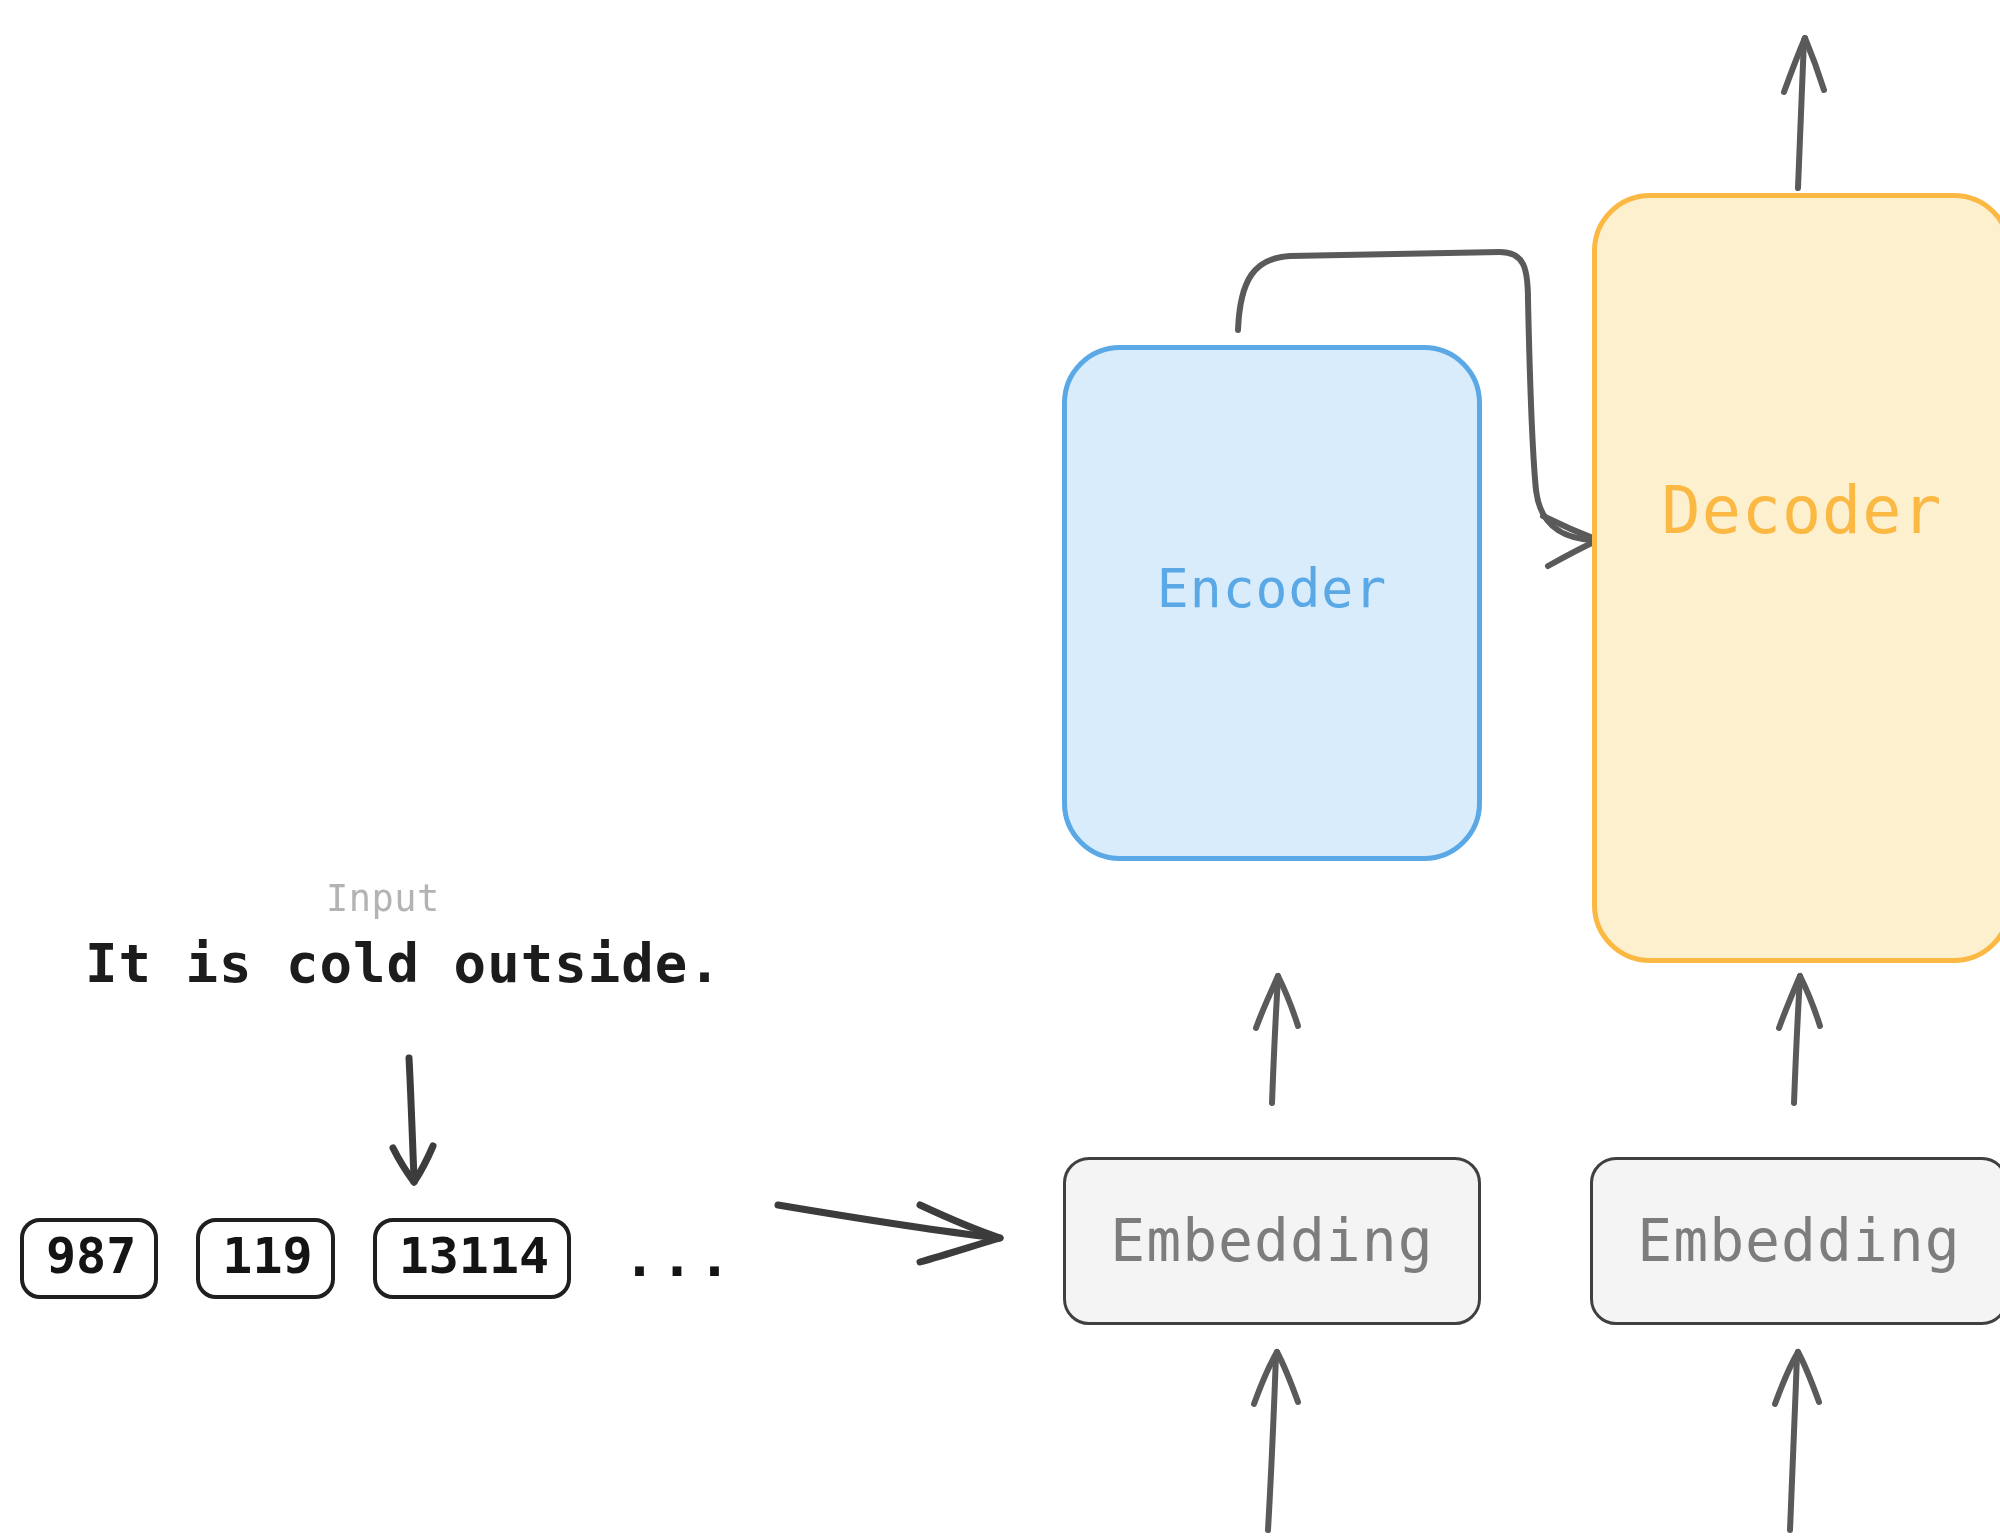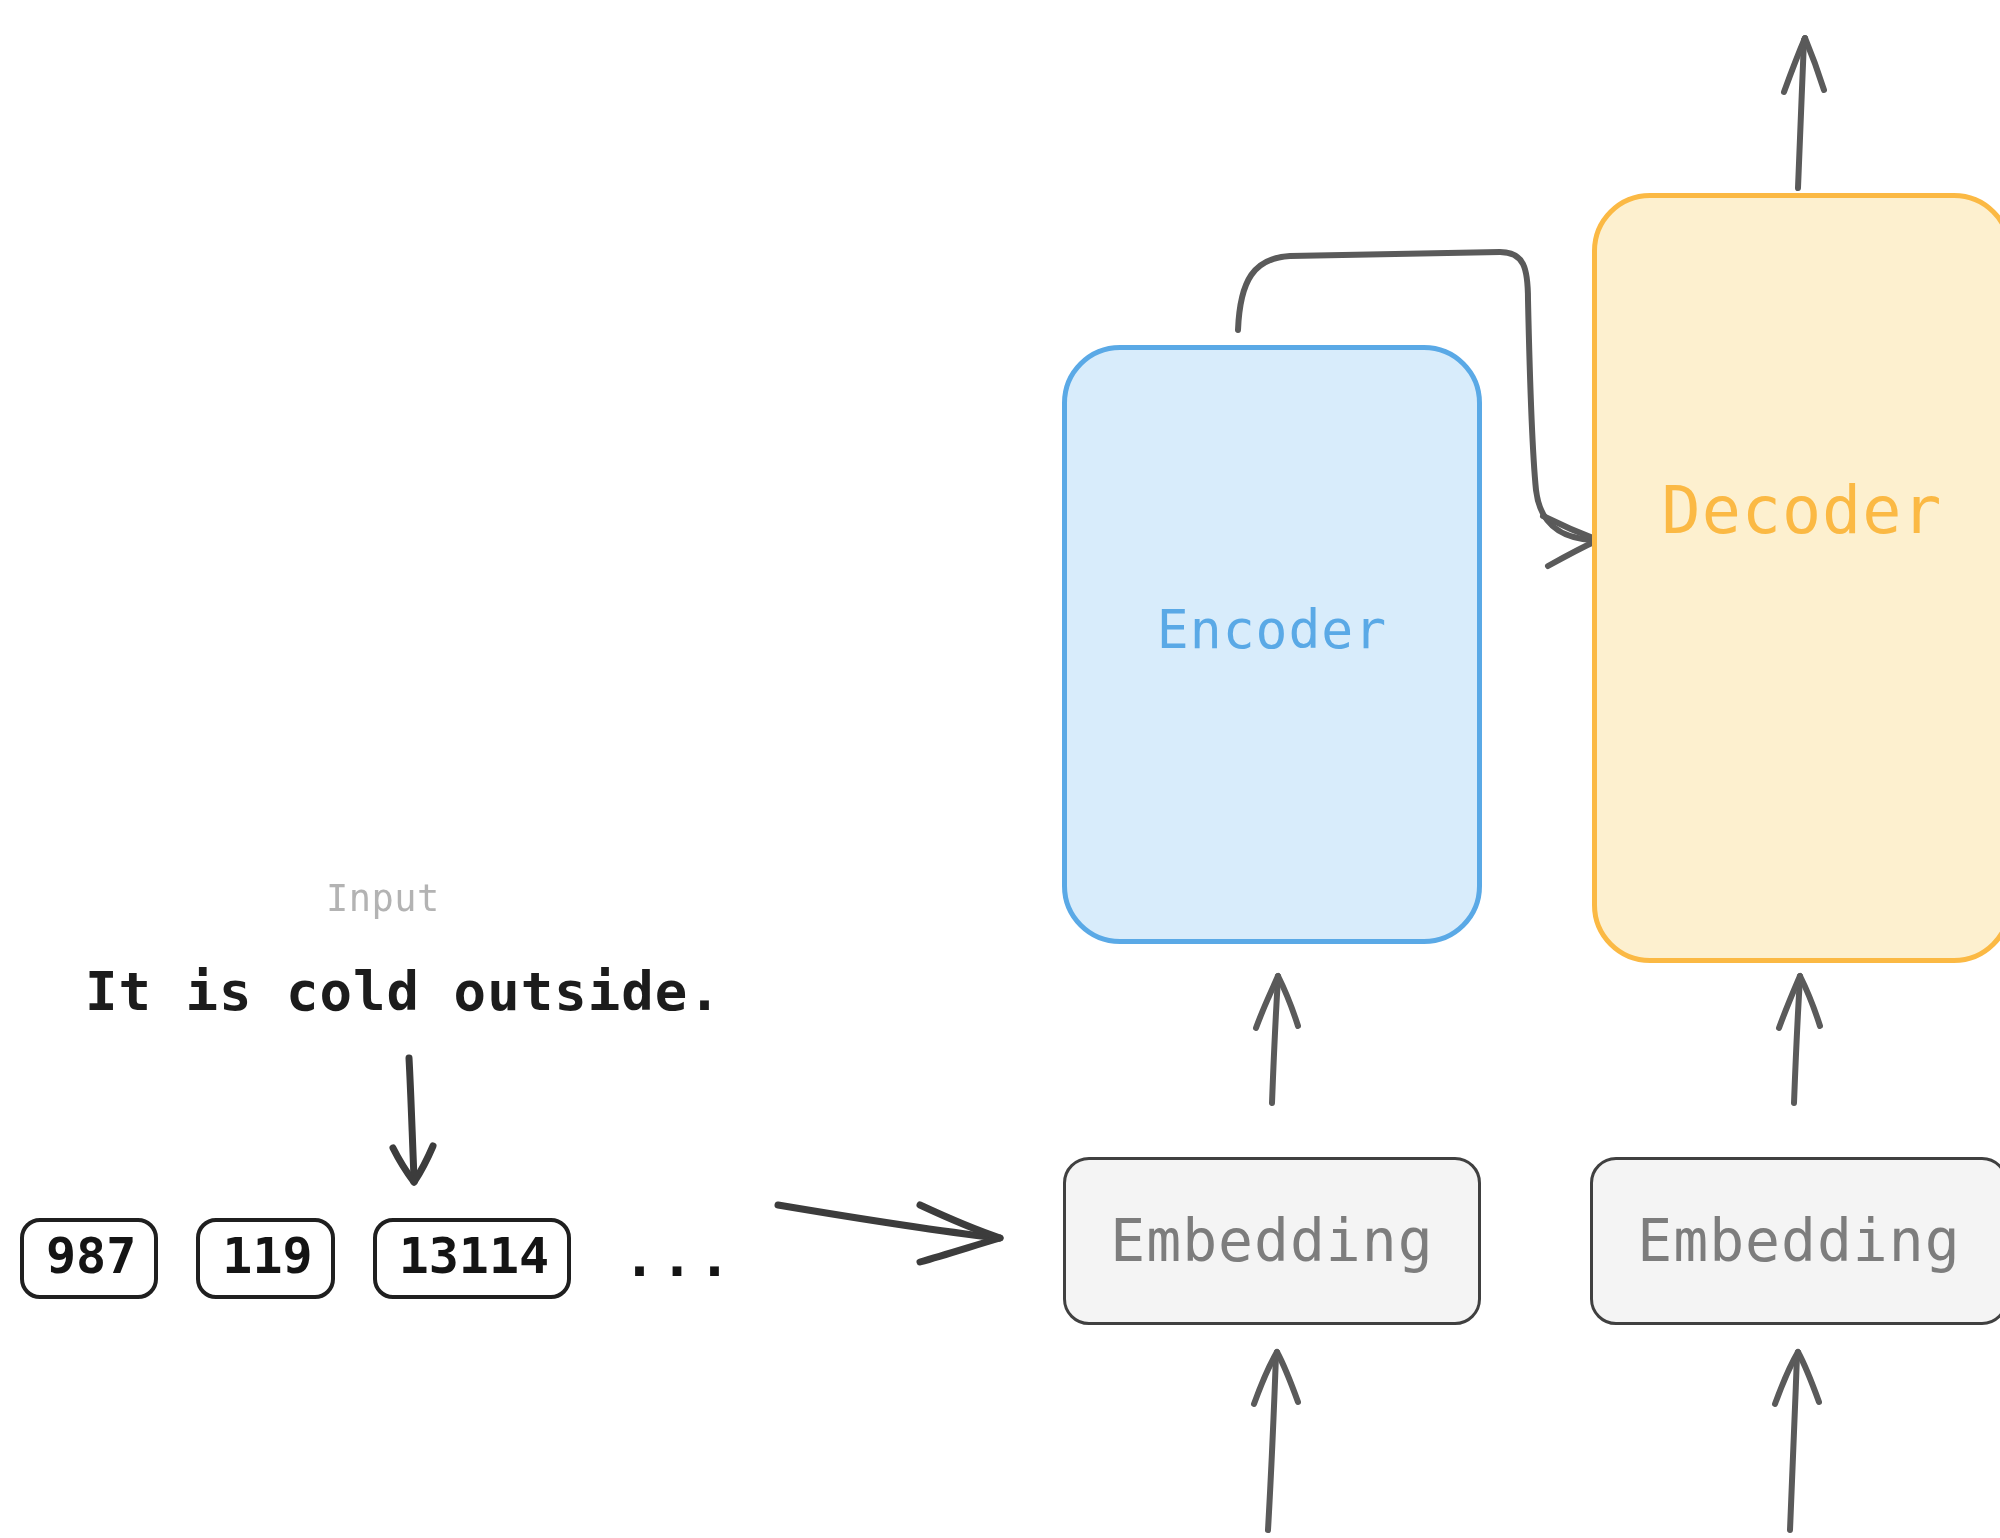--- a/index.html
+++ b/index.html
@@ -26,21 +26,21 @@
   #input-label {
     left: 326px;
     top: 877px;
     font-size: 37px;
     color: #b3b3b3;
     letter-spacing: 0.5px;
     white-space: nowrap;
   }
   #input-sentence {
     left: 85px;
-    top: 960px;
+    top: 932px;
     font-size: 54px;
     font-weight: bold;
     color: #1c1c1c;
     white-space: nowrap;
     letter-spacing: 1px;
   }
 
   
   #token-row {
     left: 20px;
@@ -74,21 +74,21 @@
     border-radius: 58px;
     box-sizing: border-box;
     display: flex;
     align-items: center;
     justify-content: center;
   }
   #encoder-block {
     left: 1062px;
     top: 345px;
     width: 420px;
-    height: 599px;
+    height: 516px;
     background: #d8ecfb;
     border: 5px solid #5aa9e6;
   }
   #encoder-label {
     font-size: 53px;
     color: #5aa9e6;
     letter-spacing: 1px;
     margin-top: -30px;
   }
   #decoder-block {

